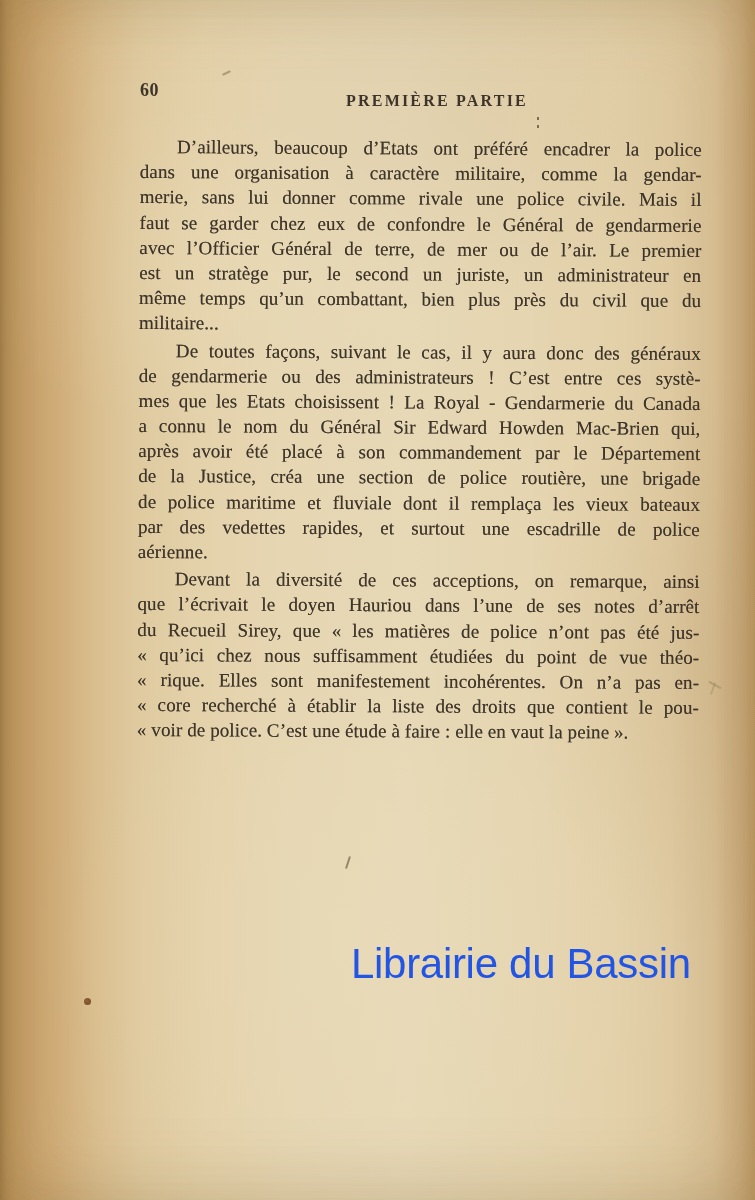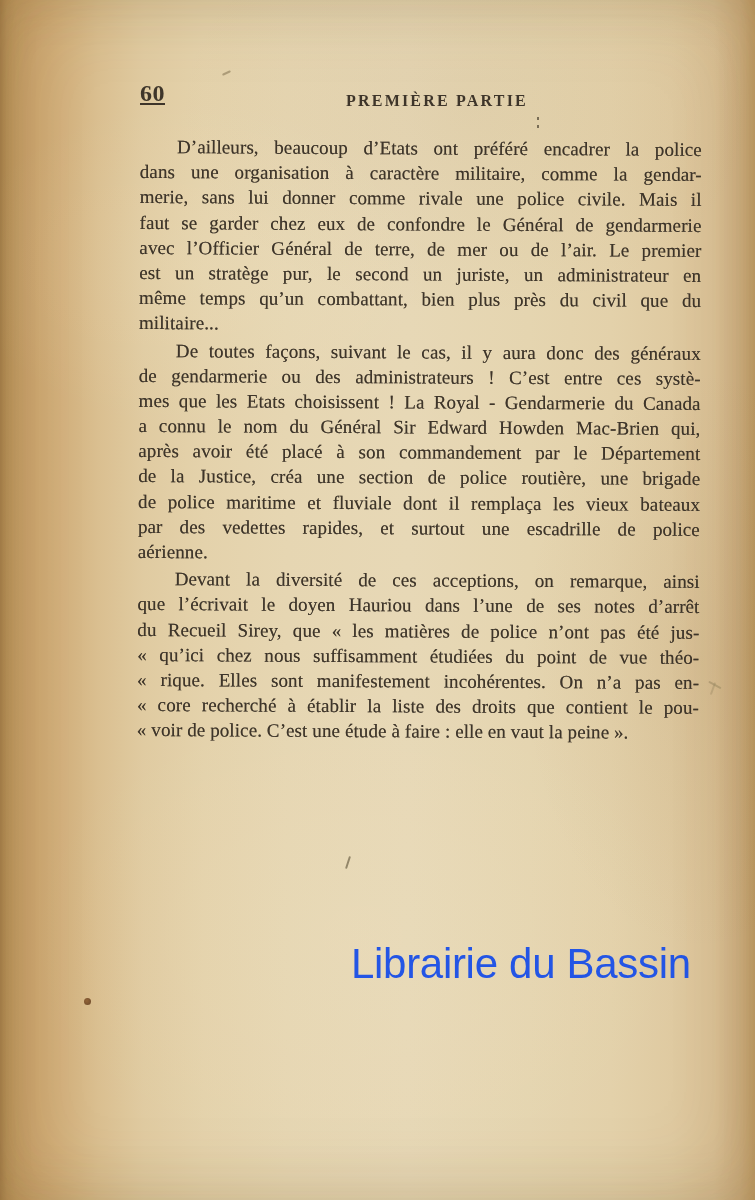--- a/index.html
+++ b/index.html
@@ -33,23 +33,22 @@
     background-image:
       radial-gradient(ellipse 340px 240px at 26% 22%, rgba(255, 248, 224, 0.10), rgba(255,248,224,0) 70%),
       radial-gradient(ellipse 420px 300px at 62% 9%, rgba(135, 95, 45, 0.06), rgba(135,95,45,0) 70%),
       radial-gradient(ellipse 500px 380px at 48% 78%, rgba(255, 248, 226, 0.07), rgba(255,248,226,0) 70%),
       radial-gradient(ellipse 260px 420px at 93% 55%, rgba(130, 90, 40, 0.07), rgba(130,90,40,0) 70%);
     pointer-events: none;
   }
 
   .page-number {
     position: absolute; left: 140px; top: 80px;
-    font-size: 24px; font-weight: bold; color: #3e352a;
+    font-size: 18px; font-weight: bold; color: #3e352a;
     letter-spacing: 0.5px;
-    text-decoration: underline;
   }
   .running-header {
     position: absolute; left: 437px; top: 92px;
     transform: translateX(-50%);
     font-size: 16px; font-weight: bold; color: #3e352a;
     letter-spacing: 2.2px; white-space: nowrap;
   }
 
   .body-text {
     position: absolute; left: 140px; top: 134px; width: 562px;

